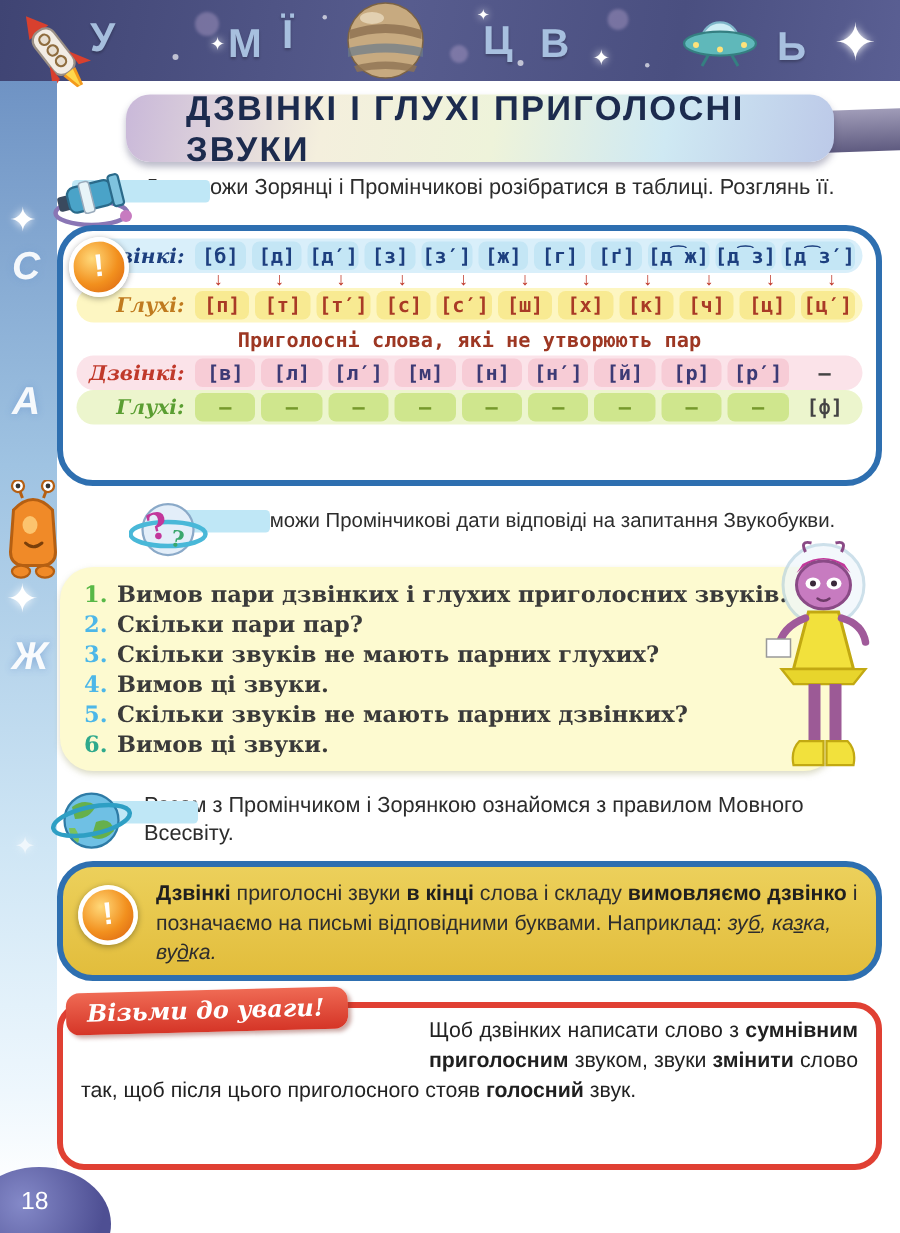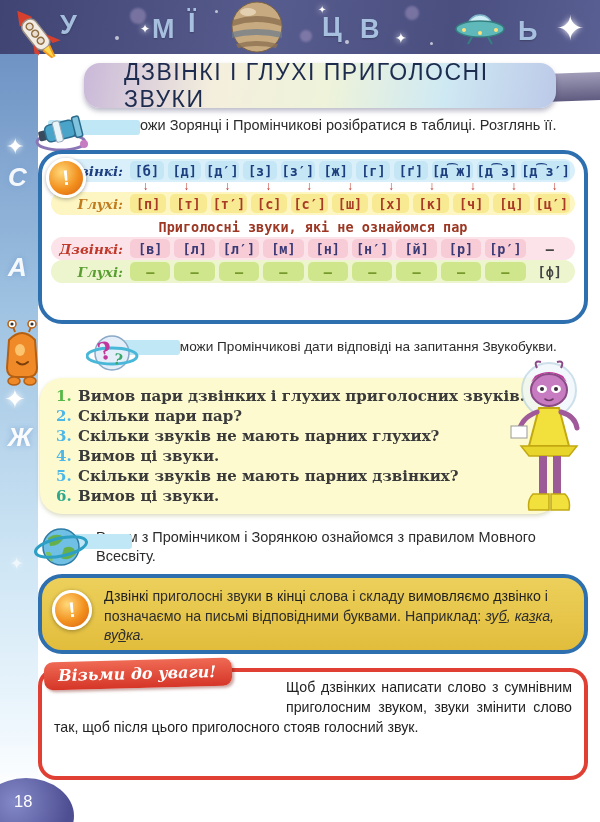--- a/index.html
+++ b/index.html
@@ -19,21 +19,21 @@
   .stardot{position:absolute;border-radius:50%;background:#fff;opacity:.65;}
   .starglyph{position:absolute;color:#fff;text-shadow:0 0 6px #fff;}
   .bokeh{position:absolute;border-radius:50%;background:#b9a6cf;opacity:.4;filter:blur(1px);}
   
   .banner-tail{position:absolute;left:492px;top:74px;width:108px;height:28px;z-index:2;
                background:linear-gradient(180deg,#a09cb8,#5f5b80);transform:skewY(-2deg);}
   .banner{position:absolute;left:84px;top:63px;width:472px;height:45px;z-index:3;
           border-radius:16px;display:flex;align-items:center;justify-content:center;
           background:linear-gradient(100deg,#c9b8d9,#f4efdd 28%,#eef3da 52%,#cfe9f3 76%,#bcc9e8);
           box-shadow:0 3px 5px rgba(60,60,100,.35);}
-  .banner span{font-size:23px;font-weight:normal;letter-spacing:1.5px;color:#1c2b4e;margin-left:40px;}
+  .banner span{font-size:23px;font-weight:bold;letter-spacing:1.5px;color:#1c2b4e;margin-left:40px;}
   
   .introrow{position:absolute;display:flex;align-items:flex-start;z-index:3;}
   .introrow p{margin:0;font-size:14.5px;line-height:1.32;color:#2c2c2c;}
   .iconwrap{position:relative;flex:0 0 auto;}
   .ribbon{position:absolute;left:14px;top:10px;width:92px;height:15px;background:#bfe7f6;
           border-radius:3px;}
   
   .tablebox{position:absolute;left:38px;top:150px;width:550px;height:174px;z-index:3;
             box-sizing:border-box;border:4px solid #2e6fb0;border-radius:24px;background:#fff;
             padding:5px 9px 4px 9px;}
@@ -76,21 +76,21 @@
   .qitem{font-family:"DejaVu Serif",serif;font-weight:bold;font-size:15px;
          line-height:20px;color:#3a3a3a;white-space:nowrap;}
   .qnum{display:inline-block;width:22px;}
   .qn1{color:#58b847}.qn2{color:#4db7e8}.qn3{color:#4db7e8}
   .qn4{color:#4db7e8}.qn5{color:#4db7e8}.qn6{color:#2fa98c}
   
   .rulebox{position:absolute;left:38px;top:574px;width:550px;height:80px;z-index:3;
            box-sizing:border-box;border:4px solid #2e6fb0;border-radius:24px;
            background:linear-gradient(#ecd05b,#e2bd3c);padding:9px 12px 4px 62px;}
   .rulebox p{margin:0;font-size:14.2px;line-height:1.38;color:#2d2d2d;}
-  .b{font-weight:normal;color:#1f1f1f;}
+  .b{font-weight:bold;color:#1f1f1f;}
   .i{font-style:italic;}
   .u{text-decoration:underline;}
   
   .notebox{position:absolute;left:38px;top:668px;width:550px;height:112px;z-index:3;
            box-sizing:border-box;border:4px solid #e04033;border-radius:18px;background:#fff;
            padding:6px 12px 4px 12px;}
   .notetab{position:absolute;left:2px;top:-12px;padding:4px 16px 5px 14px;z-index:4;
            background:linear-gradient(#ef6a54,#d53527);border-radius:9px;
            transform:rotate(-1.5deg);box-shadow:2px 2px 3px rgba(120,30,20,.4);
            font-family:"DejaVu Serif",serif;font-style:italic;font-weight:bold;
@@ -234,21 +234,21 @@
       <span class="cell">[т′]</span>
       <span class="cell">[с]</span>
       <span class="cell">[с′]</span>
       <span class="cell">[ш]</span>
       <span class="cell">[х]</span>
       <span class="cell">[к]</span>
       <span class="cell">[ч]</span>
       <span class="cell">[ц]</span>
       <span class="cell">[ц′]</span>
     </div>
-    <div class="tbhead" style="margin-top:4px">Приголосні звуки, які не ознайомся пар</div>
+    <div class="tbhead" style="margin-top:4px">Приголосні слова, які не утворюють пар</div>
     <div class="prow10 rowpink">
       <span class="rowlabel">Дзвінкі:</span>
       <span class="cell">[в]</span>
       <span class="cell">[л]</span>
       <span class="cell">[л′]</span>
       <span class="cell">[м]</span>
       <span class="cell">[н]</span>
       <span class="cell">[н′]</span>
       <span class="cell">[й]</span>
       <span class="cell">[р]</span>

